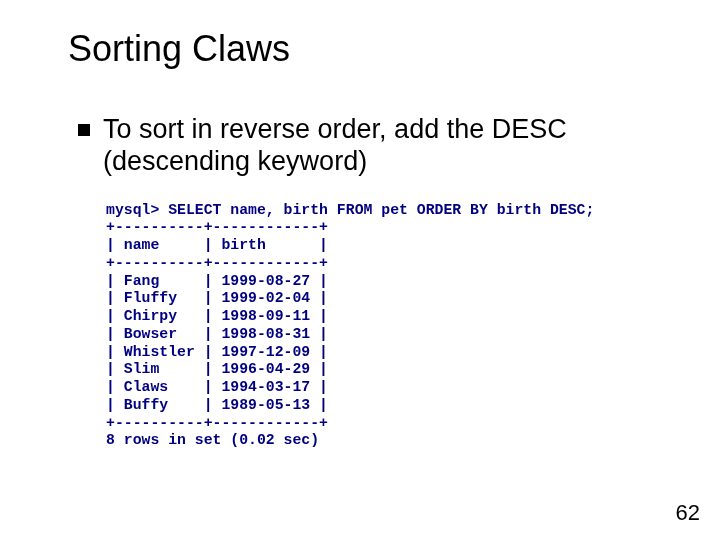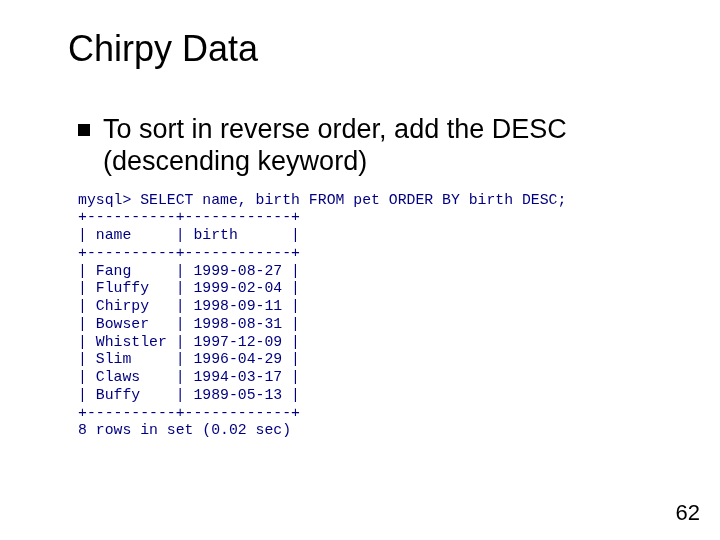--- a/index.html
+++ b/index.html
@@ -22,56 +22,57 @@
   }
   .title {
     font-size: 36px;
     font-weight: normal;
     margin: 0 0 44px -10px;
     color: #000000;
   }
   .bullet-row {
     display: flex;
     align-items: flex-start;
-    margin-bottom: 14px;
+    margin-bottom: 24px;
   }
   .bullet {
     width: 12px;
     height: 12px;
     background: #000000;
     margin-top: 10px;
     margin-right: 13px;
     flex-shrink: 0;
   }
   .bullet-text {
     font-size: 27px;
     line-height: 1.18;
     color: #000000;
   }
   .code-block {
     font-family: "Courier New", Courier, monospace;
     font-size: 14.8px;
-    font-weight: normal;
+    font-weight: bold;
     color: #000080;
     white-space: pre;
     line-height: 1.2;
+    margin-left: 28px;
   }
   .page-number {
     position: absolute;
     right: 20px;
     bottom: 14px;
     font-size: 22px;
     color: #000000;
   }
 </style>
 </head>
 <body>
 
 <div class="slide">
-  <h1 class="title">Chirpy Data</h1>
+  <h1 class="title">Sorting Claws</h1>
 
   <div class="bullet-row">
     <div class="bullet"></div>
     <div class="bullet-text">To sort in reverse order, add the DESC (descending keyword)</div>
   </div>
 
   <div class="code-block">mysql&gt; SELECT name, birth FROM pet ORDER BY birth DESC;
 +----------+------------+
 | name     | birth      |
 +----------+------------+

